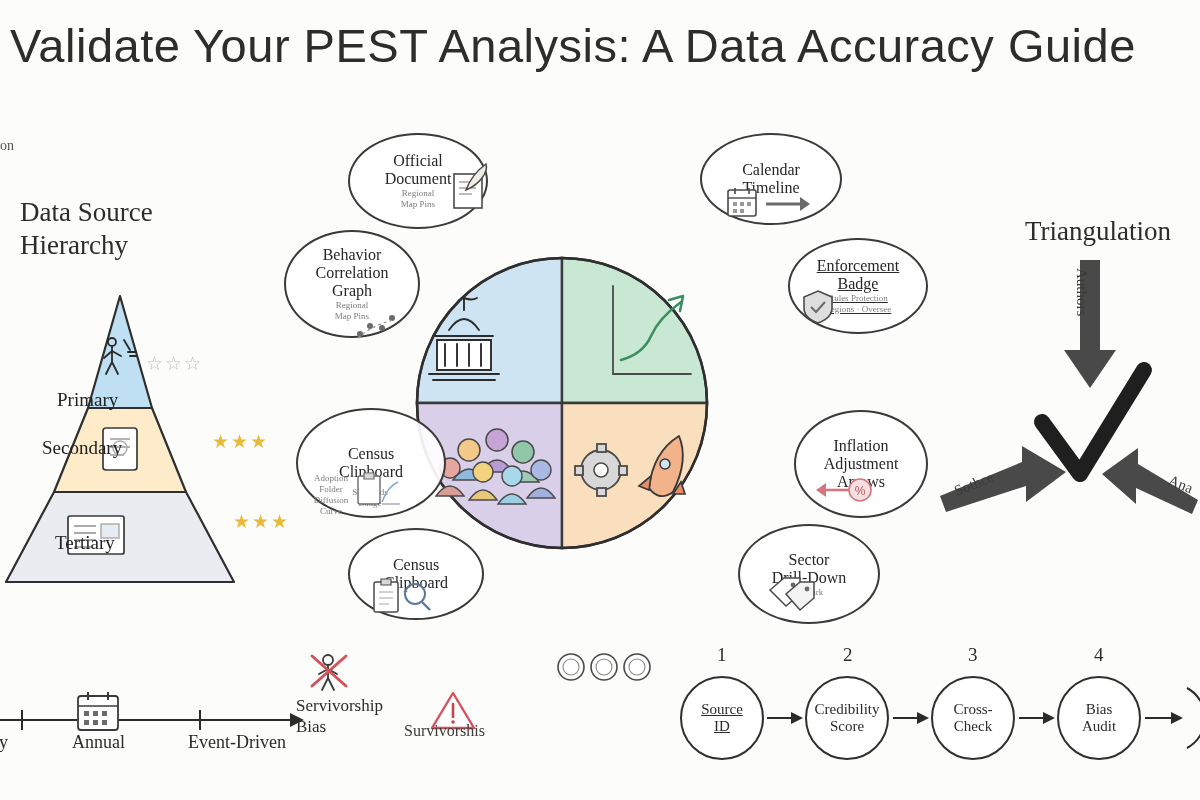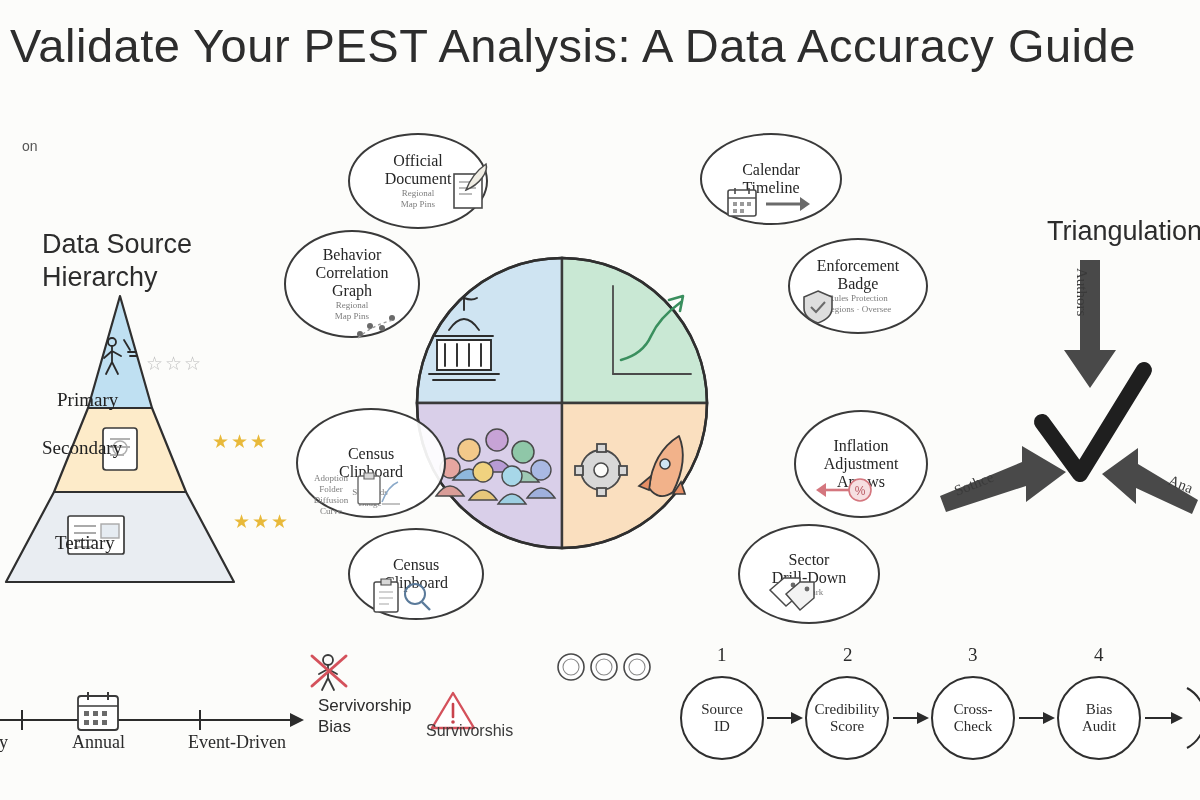--- a/index.html
+++ b/index.html
@@ -29,39 +29,37 @@
     width: 1190px;
     font-size: 47px;
     letter-spacing: 0.5px;
     color: #2d2d2d;
     white-space: nowrap;
     font-family: Liberation Sans, sans-serif;
   }
 
   
   .label {
-    font-family: Liberation Sans, sans-serif;
+    font-family: Liberation Serif, serif;
     color: #2c2c2c;
-    padding-left: 22px;
   }
   .tiny {
     font-size: 9px;
     color: #7d7d7d;
     line-height: 11px;
   }
 
   
   .sec-left-title {
     position: absolute;
     left: 20px;
     top: 196px;
     font-size: 27px;
     line-height: 33px;
     width: 210px;
-    margin-top: 32px;
   }
   .frag-left {
     position: absolute;
     left: 0px;
     top: 138px;
     font-size: 14px;
     color: #555;
   }
   .pyramid {
     position: absolute;
@@ -363,21 +361,21 @@
           <rect x="14" y="16" width="4" height="4"></rect>
           <rect x="21" y="16" width="4" height="4"></rect>
           <rect x="7" y="23" width="4" height="4"></rect>
           <rect x="14" y="23" width="4" height="4"></rect>
         </g>
       <path d="M40 18 H78" stroke="#6a6a6a" stroke-width="3" fill="none"></path>
       <path d="M74 11 L84 18 L74 25 Z" fill="#6a6a6a"></path>
     </svg>
   </div>
 
-  <div class="bubble" style="left:788px; top:238px; width:140px; height:96px;">
+  <div class="bubble" style="left:788px; top:238px; width:140px; height:96px;text-decoration:underline;">
     <div class="b-title">Enforcement</div>
     <div class="b-title">Badge</div>
     <div class="tiny">Rules Protection</div>
     <div class="tiny">Regions · Oversee</div>
   </div>
   <div style="position:absolute; left:800px; top:288px;">
     <svg width="36" height="38" viewBox="0 0 36 38">
       <path d="M18 3 L32 9 V20 q0 10 -14 15 Q4 30 4 20 V9 Z" fill="#dedede" stroke="#4a4a4a" stroke-width="1.6"></path>
       <path d="M11 19 l5 5 l9 -10" fill="none" stroke="#6a6a6a" stroke-width="2"></path>
     </svg>
@@ -527,21 +525,21 @@
   </div>
   <div class="surv2 label">Survivorshis</div>
 
   <div class="steps">
 
     <div class="step-num" style="left:42px; top:4px;">1</div>
     <div class="step-num" style="left:168px; top:4px;">2</div>
     <div class="step-num" style="left:293px; top:4px;">3</div>
     <div class="step-num" style="left:419px; top:4px;">4</div>
 
-    <div class="step" style="left:5px; top:36px;">
+    <div class="step" style="left:5px; top:36px;text-decoration:underline;">
       <div>
         <div>Source</div>
         <div>ID</div>
       </div>
     </div>
     <div class="step" style="left:256px; top:36px;">
       <div>
         <div>Cross-</div>
         <div>Check</div>
       </div>

